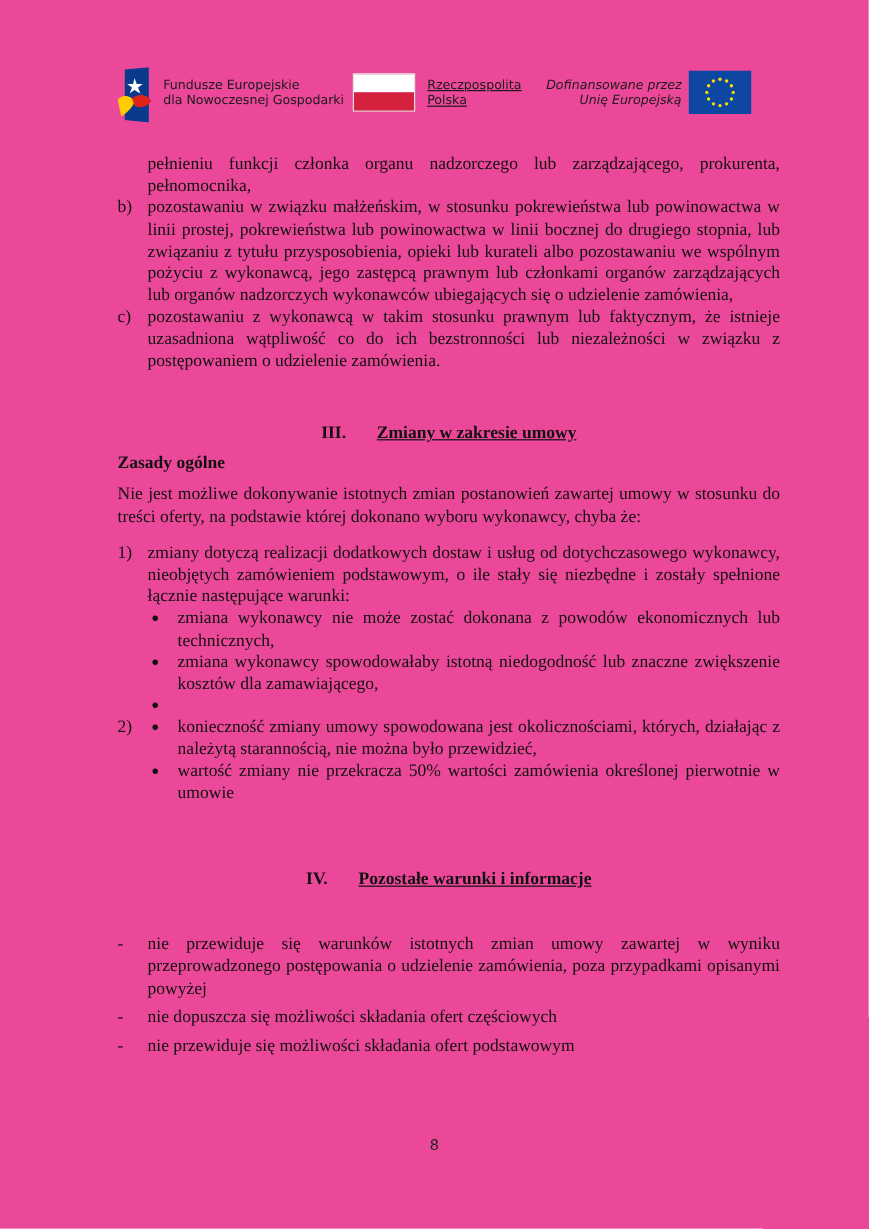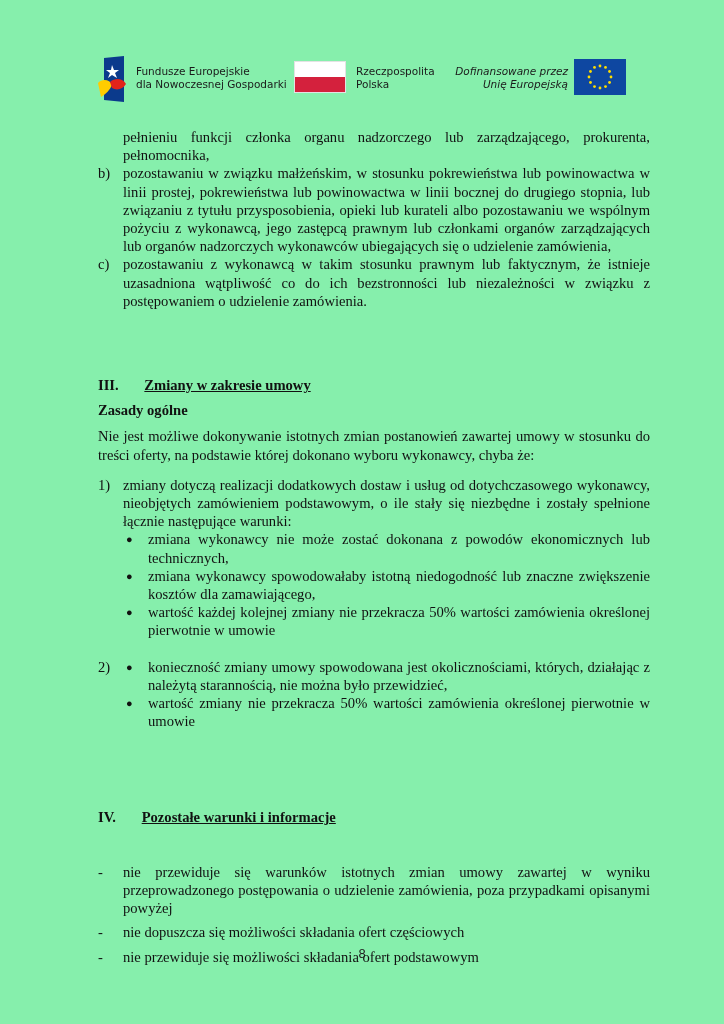--- a/index.html
+++ b/index.html
@@ -1,39 +1,39 @@
 <!DOCTYPE html>
 <html><head>
   <meta charset="utf-8">
   <style>
     html, body { margin: 0; padding: 0; background: #ffffff; }
     body { width: 724px; height: 1024px; position: relative; overflow: hidden; color: #111; }
-    .page { position: absolute; left: 0; top: 0; width: 724px; height: 1024px; background: #86efac; }
+    .page { position: absolute; left: 0; top: 0; width: 724px; height: 1024px; background: #ec4899; }
 
     
     .header { position: absolute; top: 55px; left: 96px; width: 530px; height: 48px; }
     .logo-fe { position: absolute; left: 0; top: 0; width: 180px; height: 48px; }
     .fe-mark { position: absolute; left: 2px; top: 1px; width: 30px; height: 46px; }
     .fe-text { position: absolute; left: 40px; top: 10px; font-family: "DejaVu Sans", sans-serif; font-size: 10.5px; line-height: 13px; color: #1a1a1a; white-space: nowrap; }
     .logo-pl { position: absolute; left: 198px; top: 0; width: 140px; height: 48px; }
     .pl-flag { position: absolute; left: 0; top: 6px; width: 52px; height: 32px; border: 1px solid #e3e3e3; box-sizing: border-box; }
     .pl-flag .w { height: 50%; background: #fff; }
     .pl-flag .r { height: 50%; background: #d4213d; }
-    .pl-text { position: absolute; left: 62px; top: 10px; font-family: "DejaVu Sans", sans-serif; font-size: 10.5px; line-height: 13px; color: #1a1a1a; white-space: nowrap; }
+    .pl-text { position: absolute; left: 62px; top: 10px; font-family: "DejaVu Sans", sans-serif; font-size: 10.5px; line-height: 13px; color: #1a1a1a; white-space: nowrap; text-decoration: underline; }
     .logo-eu { position: absolute; left: 358px; top: 0; width: 172px; height: 48px; }
     .eu-text { position: absolute; right: 58px; top: 10px; text-align: right; font-family: "DejaVu Sans", sans-serif; font-size: 10.5px; line-height: 13px; color: #1a1a1a; white-space: nowrap; font-style: italic; }
     .eu-flag { position: absolute; right: 0; top: 4px; width: 52px; height: 36px; background: #0e47a1; }
 
     
     .doc { position: absolute; left: 98px; top: 128px; width: 552px; font-family: "Liberation Serif", serif; font-size: 14.6px; line-height: 18.2px; color: #111; }
     .j { text-align: justify; }
     .alpha-item { position: relative; padding-left: 25px; }
     .alpha-item .mark { position: absolute; left: 0; top: 0; }
     .cont { padding-left: 25px; }
-    .heading { text-align: left; font-weight: bold; margin-top: 24px; }
+    .heading { text-align: center; font-weight: bold; }
     .heading .num { display: inline-block; margin-right: 22px; }
     .heading .ttl { text-decoration: underline; }
     .sub { text-align: left; font-weight: bold; }
     .num-item { position: relative; padding-left: 25px; }
     .num-item .mark { position: absolute; left: 0; top: 0; }
     .bullet-item { position: relative; padding-left: 25px; margin-left: 25px; }
     .bullet-item .bul { position: absolute; left: 3px; top: 0; font-size: 11px; }
     .dash-item { position: relative; padding-left: 25px; }
     .dash-item .mark { position: absolute; left: 0; top: 0; }
 
@@ -126,21 +126,20 @@
     <div class="bullet-item j">
       <span class="bul">●</span>
       <span>zmiana wykonawcy nie może zostać dokonana z powodów ekonomicznych lub technicznych,</span>
     </div>
     <div class="bullet-item j">
       <span class="bul">●</span>
       <span>zmiana wykonawcy spowodowałaby istotną niedogodność lub znaczne zwiększenie kosztów dla zamawiającego,</span>
     </div>
     <div class="bullet-item j">
       <span class="bul">●</span>
-      <span>wartość każdej kolejnej zmiany nie przekracza 50% wartości zamówienia określonej pierwotnie w umowie</span>
     </div>
 
     <div style="height:18px"></div>
 
     <div class="num-item j">
       <span class="mark">2)</span>
     </div>
     <div class="bullet-item j">
       <span class="bul">●</span>
       <span>konieczność zmiany umowy spowodowana jest okolicznościami, których, działając z należytą starannością, nie można było przewidzieć,</span>

